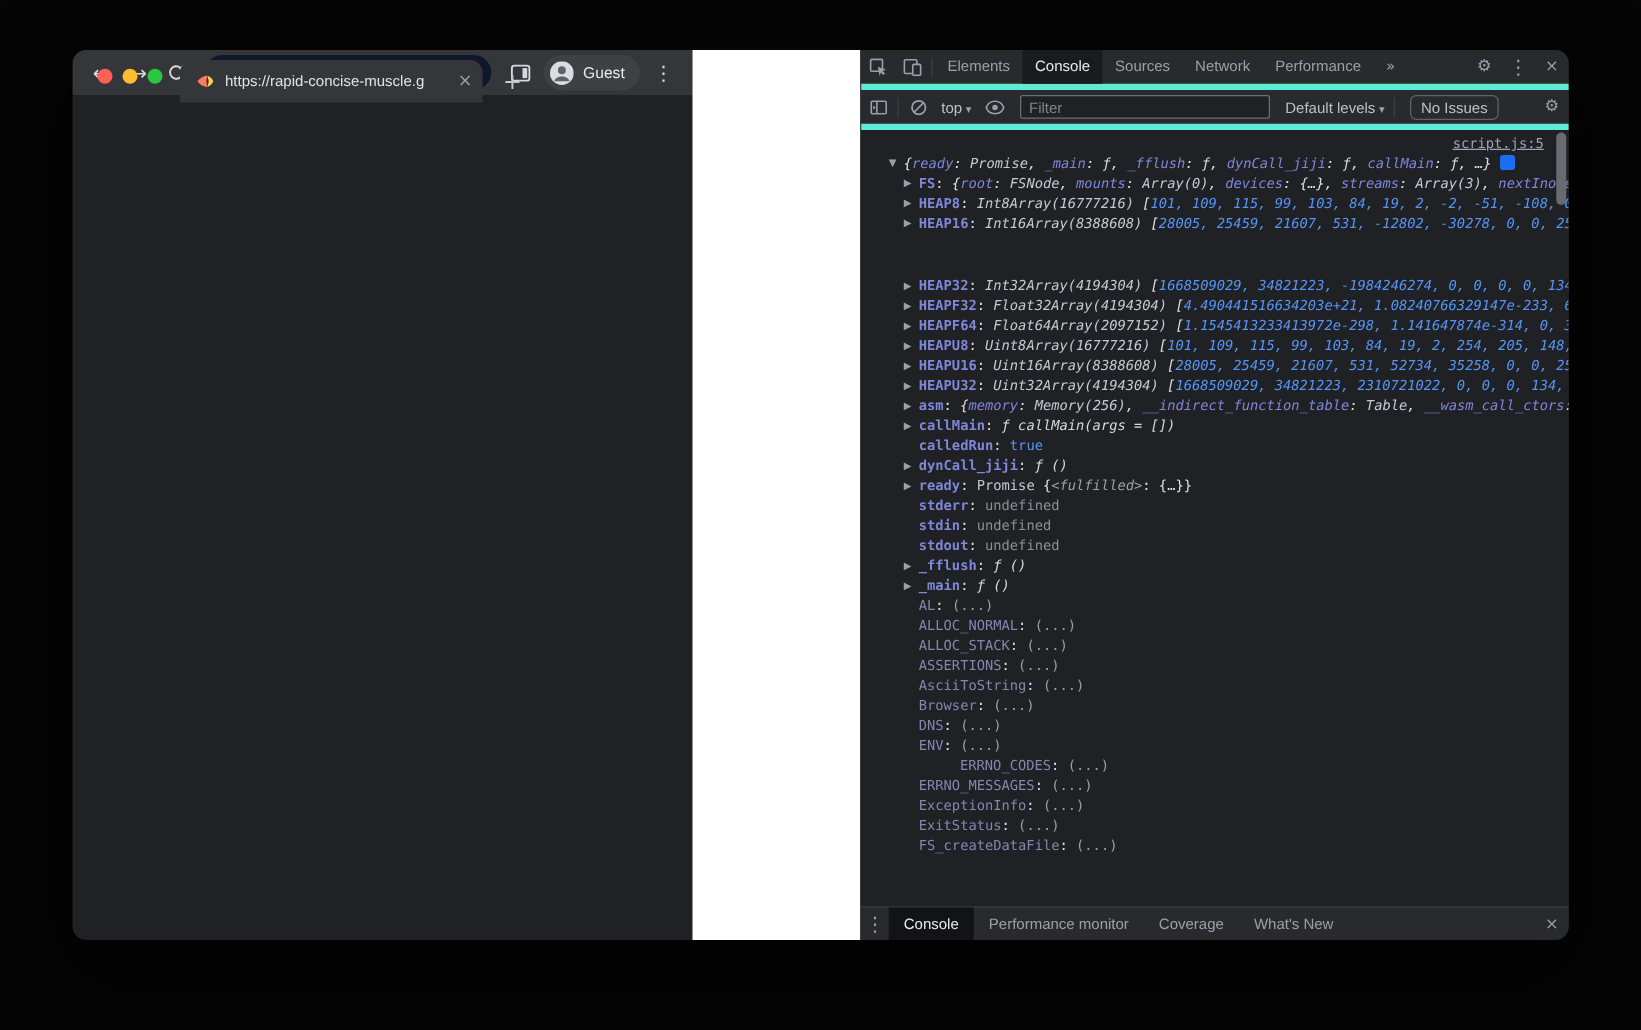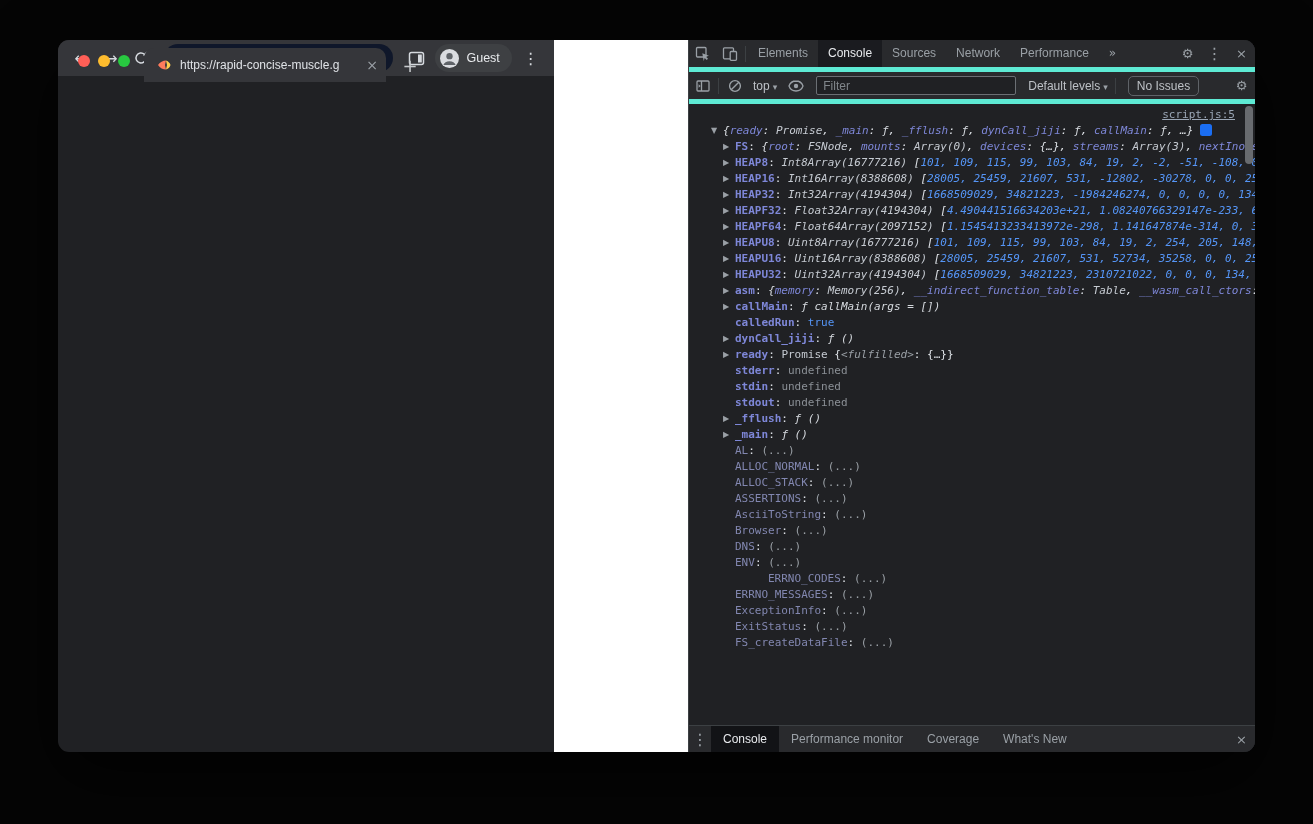--- a/index.html
+++ b/index.html
@@ -198,21 +198,21 @@
 
       <div class="dt-console">
         <div class="link-row">
           <span class="src-link">script.js:5</span>
         </div>
         <div>
             <div class="c-line" style="padding-left: 22px;"><span class="tw">▼</span><span class="sg-pl sg-i">{</span><span class="sg-pk sg-i">ready</span><span class="sg-pl sg-i">: </span><span class="sg-ty sg-i">Promise</span><span class="sg-pl sg-i">, </span><span class="sg-pk sg-i">_main</span><span class="sg-pl sg-i">: </span><span class="sg-fn">ƒ</span><span class="sg-pl sg-i">, </span><span class="sg-pk sg-i">_fflush</span><span class="sg-pl sg-i">: </span><span class="sg-fn">ƒ</span><span class="sg-pl sg-i">, </span><span class="sg-pk sg-i">dynCall_jiji</span><span class="sg-pl sg-i">: </span><span class="sg-fn">ƒ</span><span class="sg-pl sg-i">, </span><span class="sg-pk sg-i">callMain</span><span class="sg-pl sg-i">: </span><span class="sg-fn">ƒ</span><span class="sg-pl sg-i">, …}</span><span class="badge"></span></div>
             <div class="c-line" style="padding-left: 34px;"><span class="tw">▶</span><span class="sg-k">FS</span><span class="sg-pl">: </span><span class="sg-pl sg-i">{</span><span class="sg-pk sg-i">root</span><span class="sg-pl sg-i">: </span><span class="sg-ty sg-i">FSNode</span><span class="sg-pl sg-i">, </span><span class="sg-pk sg-i">mounts</span><span class="sg-pl sg-i">: </span><span class="sg-ty sg-i">Array(0)</span><span class="sg-pl sg-i">, </span><span class="sg-pk sg-i">devices</span><span class="sg-pl sg-i">: </span><span class="sg-pl sg-i">{…}</span><span class="sg-pl sg-i">, </span><span class="sg-pk sg-i">streams</span><span class="sg-pl sg-i">: </span><span class="sg-ty sg-i">Array(3)</span><span class="sg-pl sg-i">, </span><span class="sg-pk sg-i">nextInode</span></div>
             <div class="c-line" style="padding-left: 34px;"><span class="tw">▶</span><span class="sg-k">HEAP8</span><span class="sg-pl">: </span><span class="sg-ty sg-i">Int8Array(16777216) </span><span class="sg-pl sg-i">[</span><span class="sg-num sg-i">101, 109, 115, 99, 103, 84, 19, 2, -2, -51, -108, 0, 25</span></div>
             <div class="c-line" style="padding-left: 34px;"><span class="tw">▶</span><span class="sg-k">HEAP16</span><span class="sg-pl">: </span><span class="sg-ty sg-i">Int16Array(8388608) </span><span class="sg-pl sg-i">[</span><span class="sg-num sg-i">28005, 25459, 21607, 531, -12802, -30278, 0, 0, 2573</span></div>
-            <div class="c-line" style="padding-left: 34px;"><span class="tw">▶</span><span class="sg-k">HEAP32</span><span class="sg-pl">: </span><span class="sg-ty sg-i">Int32Array(4194304) </span><span class="sg-pl sg-i">[</span><span class="sg-num sg-i">1668509029, 34821223, -1984246274, 0, 0, 0, 0, 134</span></div>
+            <div class="c-line" style="padding-left: 34px; margin-top: 34px;"><span class="tw">▶</span><span class="sg-k">HEAP32</span><span class="sg-pl">: </span><span class="sg-ty sg-i">Int32Array(4194304) </span><span class="sg-pl sg-i">[</span><span class="sg-num sg-i">1668509029, 34821223, -1984246274, 0, 0, 0, 0, 134</span></div>
             <div class="c-line" style="padding-left: 34px;"><span class="tw">▶</span><span class="sg-k">HEAPF32</span><span class="sg-pl">: </span><span class="sg-ty sg-i">Float32Array(4194304) </span><span class="sg-pl sg-i">[</span><span class="sg-num sg-i">4.490441516634203e+21, 1.08240766329147e-233, 6.8</span></div>
             <div class="c-line" style="padding-left: 34px;"><span class="tw">▶</span><span class="sg-k">HEAPF64</span><span class="sg-pl">: </span><span class="sg-ty sg-i">Float64Array(2097152) </span><span class="sg-pl sg-i">[</span><span class="sg-num sg-i">1.1545413233413972e-298, 1.141647874e-314, 0, 3.1</span></div>
             <div class="c-line" style="padding-left: 34px;"><span class="tw">▶</span><span class="sg-k">HEAPU8</span><span class="sg-pl">: </span><span class="sg-ty sg-i">Uint8Array(16777216) </span><span class="sg-pl sg-i">[</span><span class="sg-num sg-i">101, 109, 115, 99, 103, 84, 19, 2, 254, 205, 148, 0</span></div>
             <div class="c-line" style="padding-left: 34px;"><span class="tw">▶</span><span class="sg-k">HEAPU16</span><span class="sg-pl">: </span><span class="sg-ty sg-i">Uint16Array(8388608) </span><span class="sg-pl sg-i">[</span><span class="sg-num sg-i">28005, 25459, 21607, 531, 52734, 35258, 0, 0, 2573</span></div>
             <div class="c-line" style="padding-left: 34px;"><span class="tw">▶</span><span class="sg-k">HEAPU32</span><span class="sg-pl">: </span><span class="sg-ty sg-i">Uint32Array(4194304) </span><span class="sg-pl sg-i">[</span><span class="sg-num sg-i">1668509029, 34821223, 2310721022, 0, 0, 0, 134, 2</span></div>
             <div class="c-line" style="padding-left: 34px;"><span class="tw">▶</span><span class="sg-k">asm</span><span class="sg-pl">: </span><span class="sg-pl sg-i">{</span><span class="sg-pk sg-i">memory</span><span class="sg-pl sg-i">: </span><span class="sg-ty sg-i">Memory(256)</span><span class="sg-pl sg-i">, </span><span class="sg-pk sg-i">__indirect_function_table</span><span class="sg-pl sg-i">: </span><span class="sg-ty sg-i">Table</span><span class="sg-pl sg-i">, </span><span class="sg-pk sg-i">__wasm_call_ctors</span><span class="sg-pl sg-i">: ƒ}</span></div>
             <div class="c-line" style="padding-left: 34px;"><span class="tw">▶</span><span class="sg-k">callMain</span><span class="sg-pl">: </span><span class="sg-fn">ƒ callMain(args = [])</span></div>
             <div class="c-line" style="padding-left: 34px;"><span class="tw"></span><span class="sg-k">calledRun</span><span class="sg-pl">: </span><span class="sg-num">true</span></div>
             <div class="c-line" style="padding-left: 34px;"><span class="tw">▶</span><span class="sg-k">dynCall_jiji</span><span class="sg-pl">: </span><span class="sg-fn">ƒ ()</span></div>
             <div class="c-line" style="padding-left: 34px;"><span class="tw">▶</span><span class="sg-k">ready</span><span class="sg-pl">: </span><span class="sg-ty">Promise</span><span class="sg-pl"> {</span><span class="sg-em">&lt;fulfilled&gt;</span><span class="sg-pl">: {…}}</span></div>

